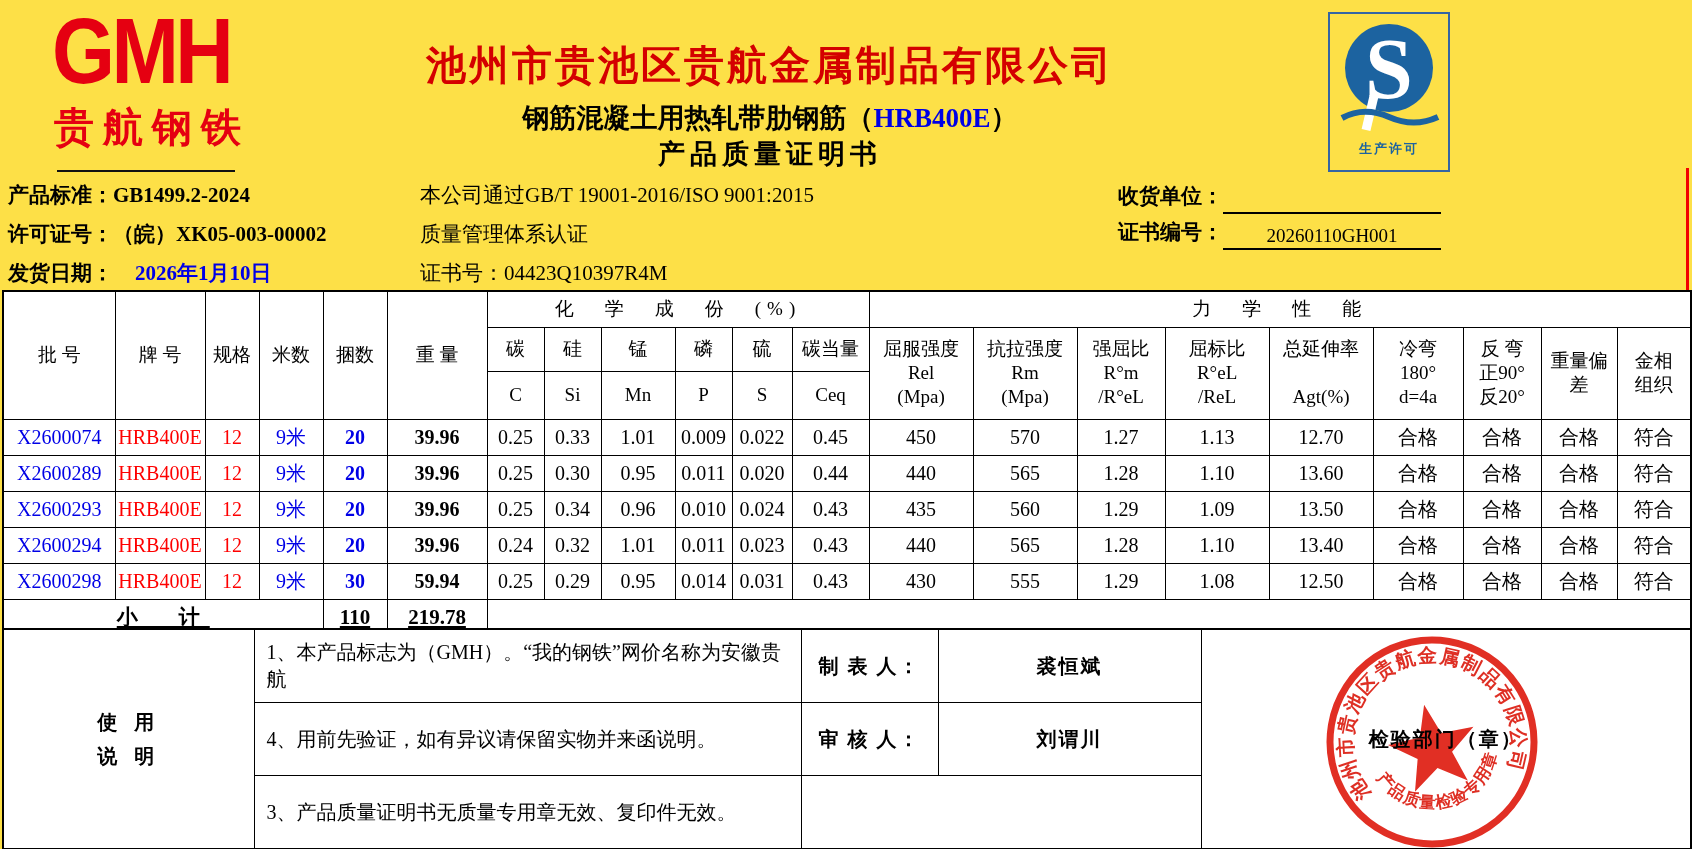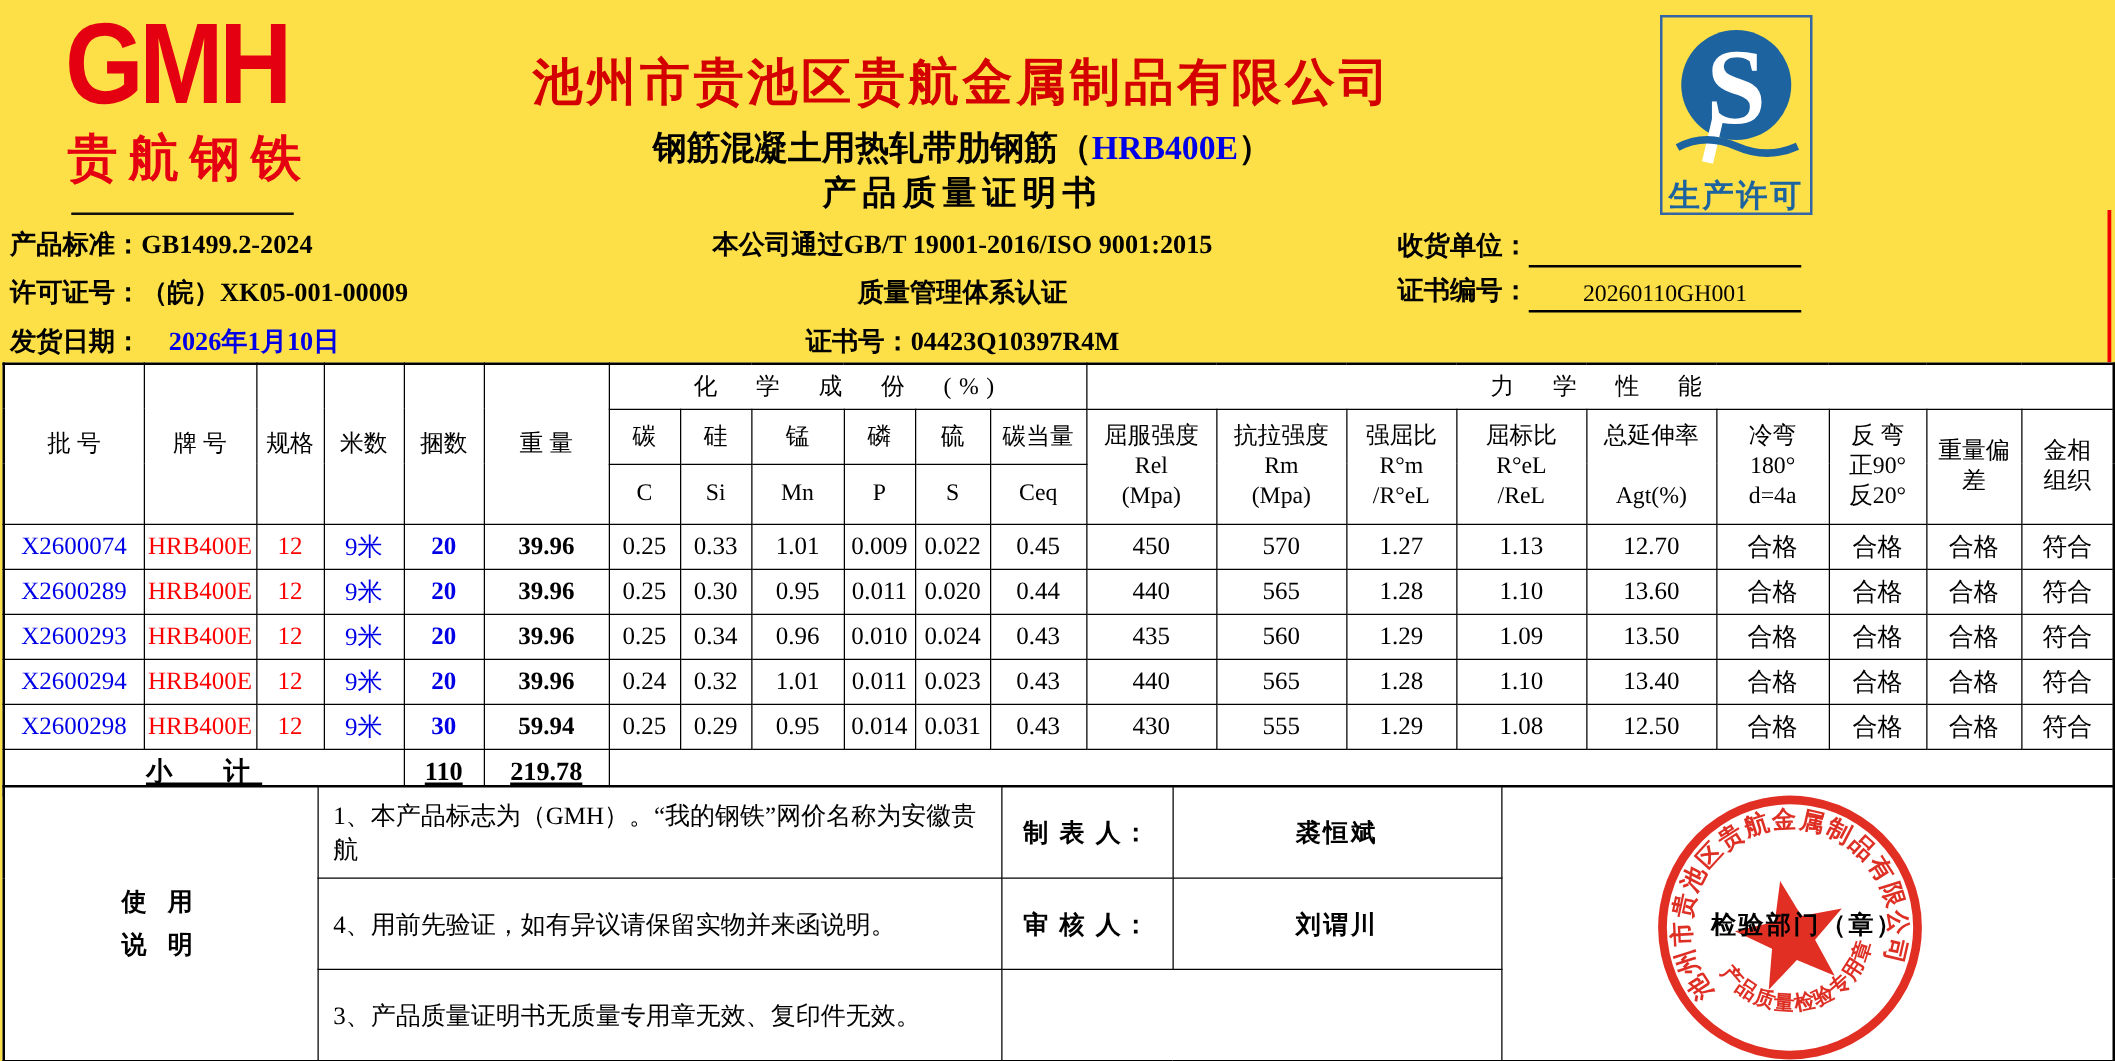--- a/index.html
+++ b/index.html
@@ -17,26 +17,26 @@
 
   .title-col{position:absolute;left:420px;top:40px;width:700px;text-align:center;}
   .company{font-size:40px;font-weight:bold;color:#d40000;letter-spacing:3px;line-height:52px;}
   .subtitle{font-size:27px;font-weight:bold;margin-top:8px;line-height:36px;}
   .subtitle .grade{color:#0000e6;font-family:"Liberation Serif","DejaVu Serif",serif;}
   .doc-title{font-size:27px;font-weight:bold;letter-spacing:5px;line-height:36px;}
 
   .qs-box{position:absolute;left:1328px;top:12px;width:118px;height:156px;
           border:2px solid #3465a4;text-align:center;}
   .qs-box svg{display:block;margin:4px auto 0 auto;}
-  .qs-caption{font-size:25px;color:#1c63a0;letter-spacing:2px;font-weight:bold;}
+  .qs-caption{font-size:13px;color:#1c63a0;letter-spacing:2px;font-weight:bold;}
 
   .fields-left{position:absolute;left:8px;top:176px;font-size:21px;font-weight:bold;}
   .fields-left .frow{height:39px;line-height:39px;}
-  .fields-center{position:absolute;left:420px;top:176px;width:700px;text-align:center;
-                 font-size:21px;font-weight:bold;}
+  .fields-center{position:absolute;left:420px;top:176px;width:700px;
+                 font-size:21px;font-weight:normal;}
   .fields-center .frow{height:39px;line-height:39px;}
   .fields-right{position:absolute;left:1118px;top:178px;font-size:21px;font-weight:bold;}
   .fields-right .frow{height:36px;line-height:36px;white-space:nowrap;}
   .uline{display:inline-block;width:218px;border-bottom:2px solid #000;text-align:center;
          font-weight:normal;font-size:19px;line-height:24px;vertical-align:bottom;}
   .uline.vleft{text-align:left;padding-left:32px;box-sizing:border-box;}
   .v-ship{color:#0000e6;margin-left:22px;text-align:center;}
   .vehicle-val{color:#0000e6;font-weight:bold;font-size:25px;}
   .red-edge{position:absolute;left:1686px;top:168px;width:3px;height:122px;background:#f20000;}
 
@@ -93,21 +93,21 @@
       <circle cx="53" cy="50" r="44" fill="#1c63a0"></circle>
       <text x="53" y="80" text-anchor="middle" font-family="Liberation Serif, DejaVu Serif, serif" font-size="86" font-weight="bold" fill="#ffffff">S</text>
       <path d="M38 78 L30 112" stroke="#ffffff" stroke-width="9"></path>
       <path d="M6 100 Q28 88 53 99 T102 99" stroke="#1c63a0" stroke-width="6" fill="none"></path>
     </svg>
     <div class="qs-caption">生产许可</div>
   </div>
 
   <div class="fields-left">
     <div class="frow"><span>产品标准：</span><span>GB1499.2-2024</span></div>
-    <div class="frow"><span>许可证号：</span><span>（皖）XK05-001-00009</span></div>
+    <div class="frow"><span>许可证号：</span><span>（皖）XK05-003-00002</span></div>
     <div class="frow"><span>发货日期：</span><span class="v-ship">2026年1月10日</span></div>
   </div>
 
   <div class="fields-center">
     <div class="frow">本公司通过GB/T 19001-2016/ISO 9001:2015</div>
     <div class="frow">质量管理体系认证</div>
     <div class="frow">证书号：04423Q10397R4M</div>
   </div>
 
   <div class="fields-right">

